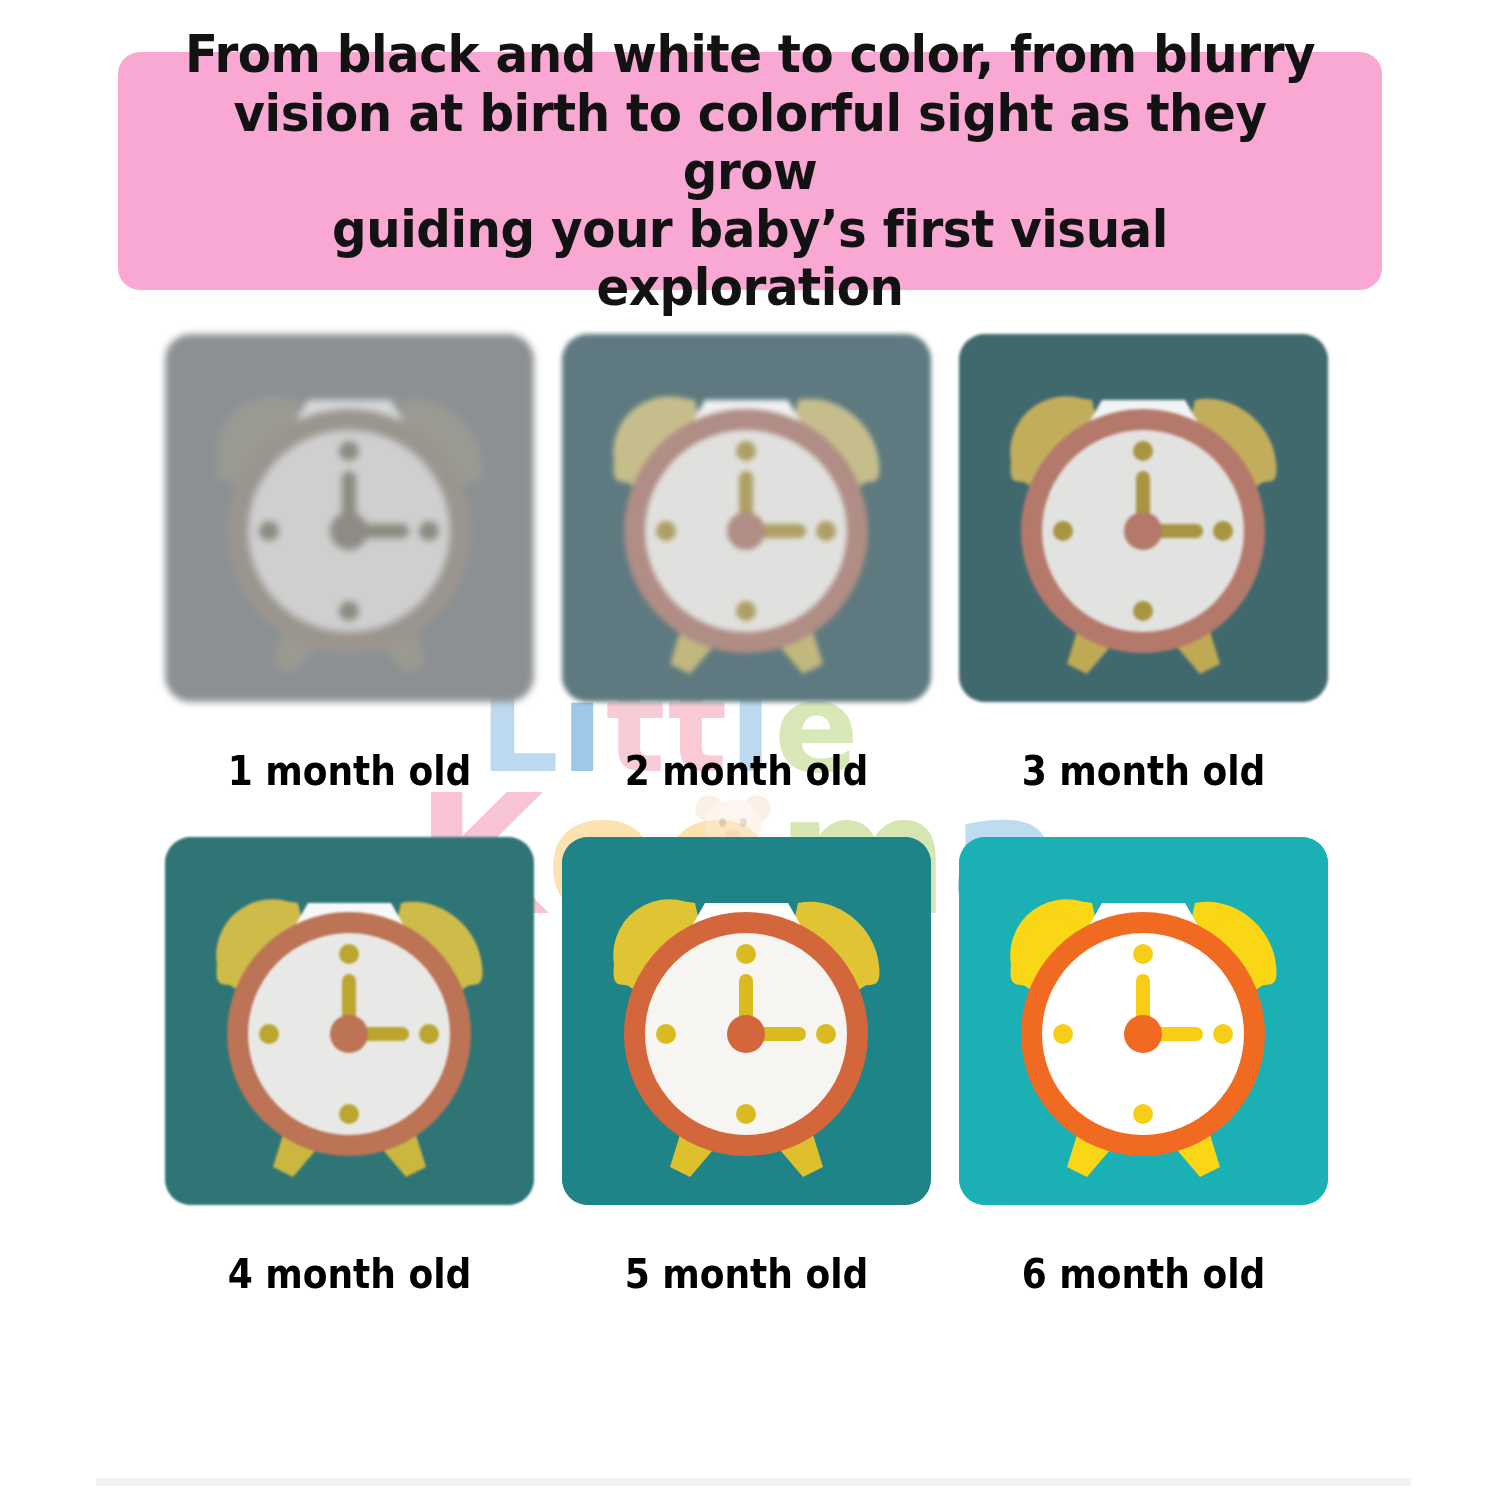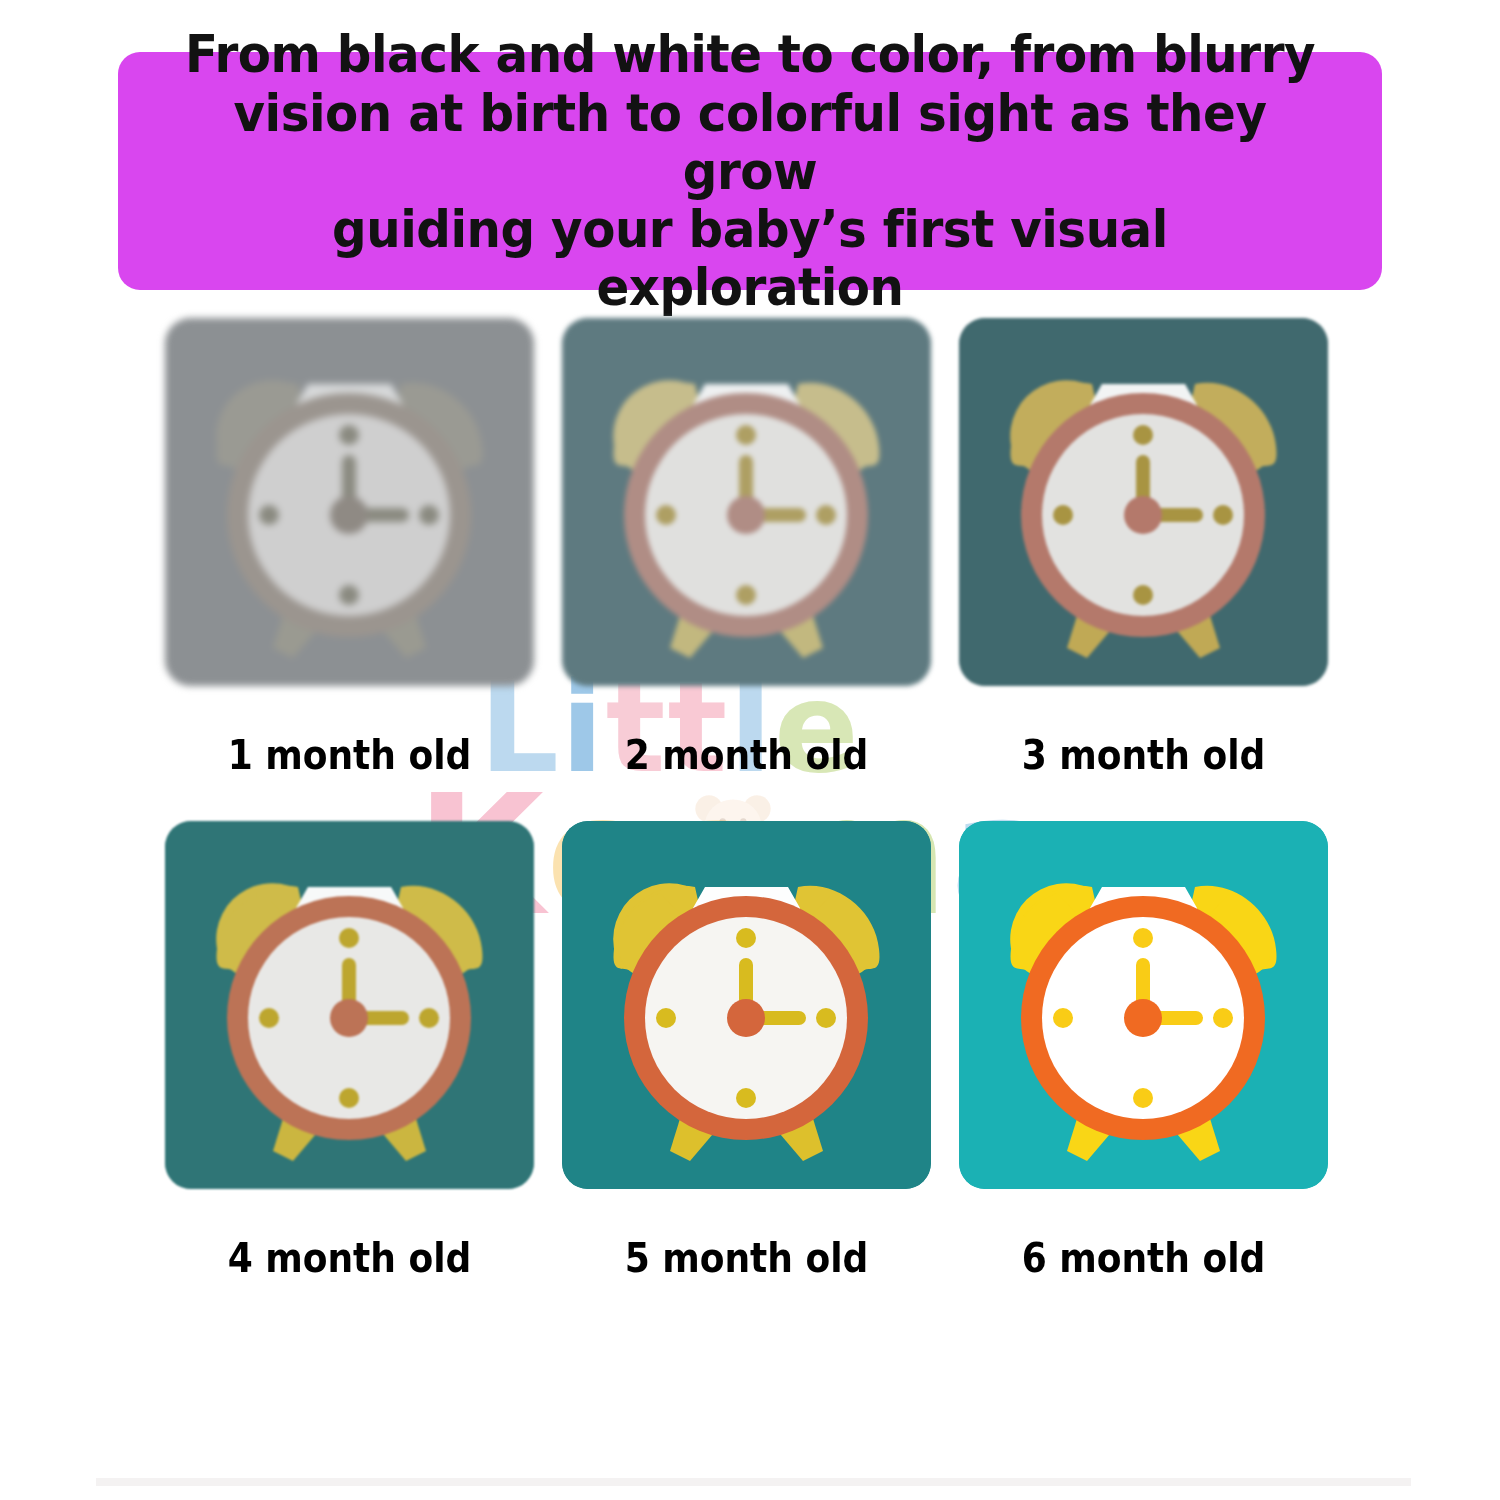--- a/index.html
+++ b/index.html
@@ -76,21 +76,21 @@
     letter-spacing: -0.5px;
     transform: scaleX(0.93);
     padding: 0 16px;
     white-space: pre-line;
   }
 
   
   #grid {
     position: absolute;
     left: 165px;
-    top: 318px;
+    top: 334px;
     width: 1163px;
     z-index: 10;
   }
   .row {
     display: flex;
     gap: 28px;
   }
   .cell {
     width: 369px;
   }
@@ -150,21 +150,21 @@
     <ellipse cx="78" cy="22" rx="16" ry="16" fill="#f6dfc9"></ellipse>
     <ellipse cx="50" cy="42" rx="33" ry="31" fill="#fbeadb"></ellipse>
     <ellipse cx="38" cy="38" rx="4" ry="5" fill="#c8ad96"></ellipse>
     <ellipse cx="62" cy="38" rx="4" ry="5" fill="#c8ad96"></ellipse>
     <ellipse cx="50" cy="52" rx="9" ry="6" fill="#f3cfc2"></ellipse>
     <rect x="20" y="66" width="60" height="52" rx="24" fill="#fbf2e6"></rect>
     <ellipse cx="50" cy="104" rx="20" ry="16" fill="#dceccb"></ellipse>
   </svg>
 </div>
 
-<div id="title-banner" style="background: #d946ef;">
+<div id="title-banner" style="background: #f9a8d4;">
   <div id="title-text" style="color: rgb(18, 18, 18);">From black and white to color, from blurry
 vision at birth to colorful sight as they grow
 guiding your baby’s first visual exploration</div>
 </div>
 
 <div id="grid">
   <div class="row">
     <div class="cell">
       <div class="tile blur-1" style="background: rgb(140, 144, 147);">
 <svg viewBox="0 0 369 368" xmlns="http://www.w3.org/2000/svg">

